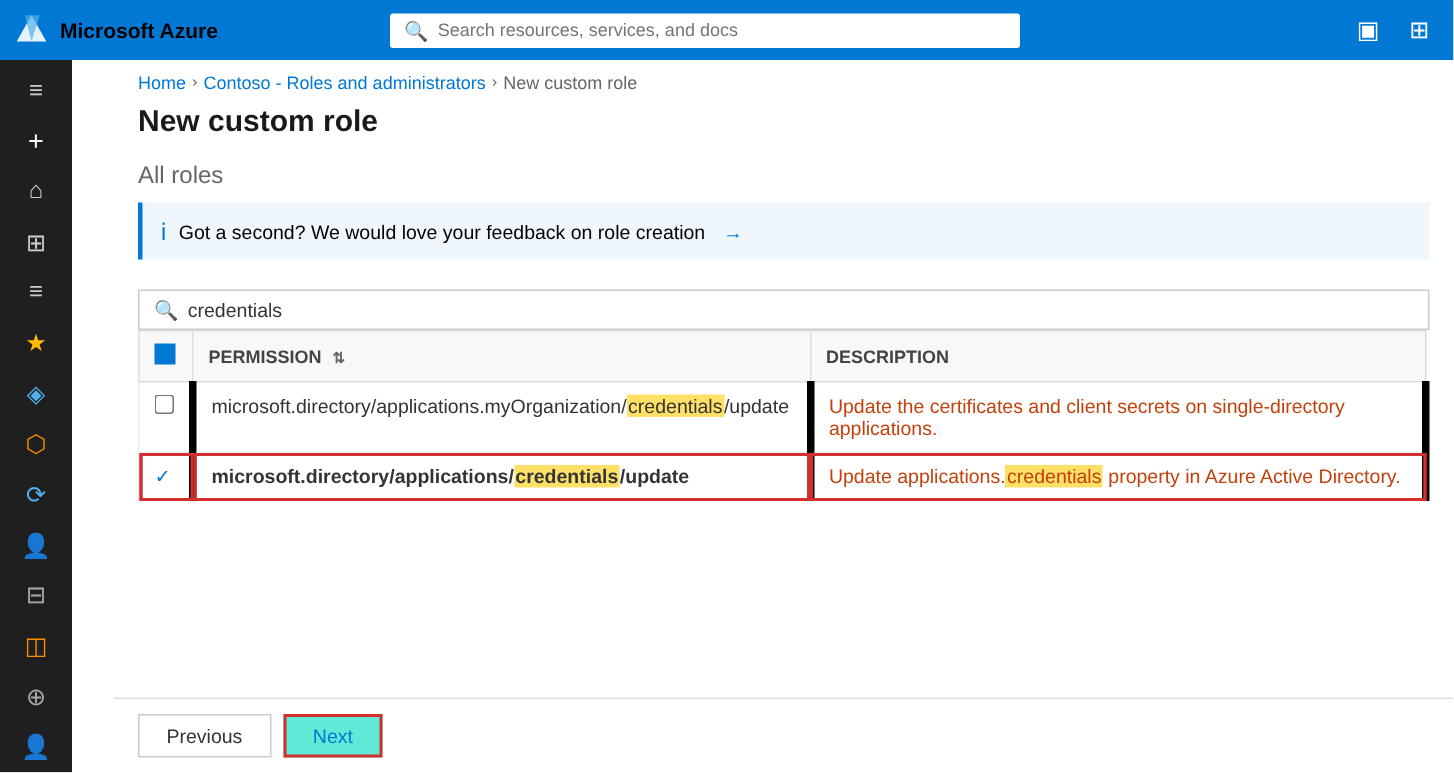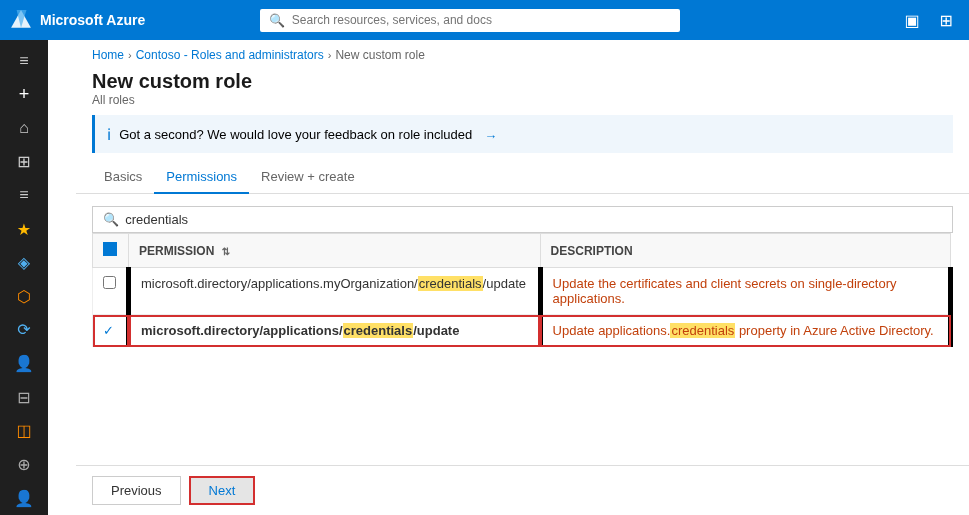--- a/index.html
+++ b/index.html
@@ -12,21 +12,21 @@
       align-items: center;
       height: 40px;
       padding: 0 10px;
       gap: 10px;
       flex-shrink: 0;
     }
     .top-bar-logo {
       display: flex;
       align-items: center;
       gap: 8px;
-      color: #ffffff;
+      color: #000000;
       font-size: 14px;
       font-weight: 600;
     }
     .azure-logo-icon {
       width: 22px;
       height: 22px;
     }
     .search-bar {
       flex: 1;
       max-width: 420px;
@@ -114,22 +114,23 @@
     .page-header {
       padding: 4px 16px 8px;
       flex-shrink: 0;
     }
     .page-title {
       font-size: 20px;
       font-weight: 600;
       color: #1a1a1a;
     }
     .page-subtitle {
-      font-size: 12px;
+      font-size: 16px;
       color: #666;
+      margin-top: 16px;
     }
 
     
     .info-banner {
       margin: 0 16px 8px;
       background: #eff6fc;
       border-left: 3px solid #0078d4;
       padding: 8px 12px;
       display: flex;
       align-items: center;
@@ -256,21 +257,21 @@
     .btn {
       padding: 5px 18px;
       font-size: 13px;
       cursor: pointer;
       border: 1px solid #ccc;
       background: #fff;
       color: #333;
     }
     .btn-primary {
       border: 2px solid #d32f2f;
-      background: #e5e5e5;
+      background: #5eead4;
       color: #0078d4;
       font-weight: 500;
     }
 
     
     .perm-text { font-size: 13px; color: #333; }
     .desc-text { font-size: 13px; color: #c2410c; }
   </style>
 </head>
 <body>
@@ -350,29 +351,24 @@
       <span>New custom role</span>
     </div>
 
     <div class="page-header">
       <div class="page-title">New custom role</div>
       <div class="page-subtitle">All roles</div>
     </div>
 
     <div class="info-banner">
       <span class="info-icon">ℹ</span>
-      <span>Got a second? We would love your feedback on role included</span>
+      <span>Got a second? We would love your feedback on role creation</span>
       <a style="margin-left:4px;">→</a>
     </div>
 
-    <div class="tabs">
-      <div class="tab">Basics</div>
-      <div class="tab active">Permissions</div>
-      <div class="tab">Review + create</div>
-    </div>
 
     <div class="main-content">
 
 
       <div class="search-box">
         <span class="search-icon-sm">🔍</span>
         <input type="text" value="credentials" style="">
       </div>
 
       <table class="permissions-table">

